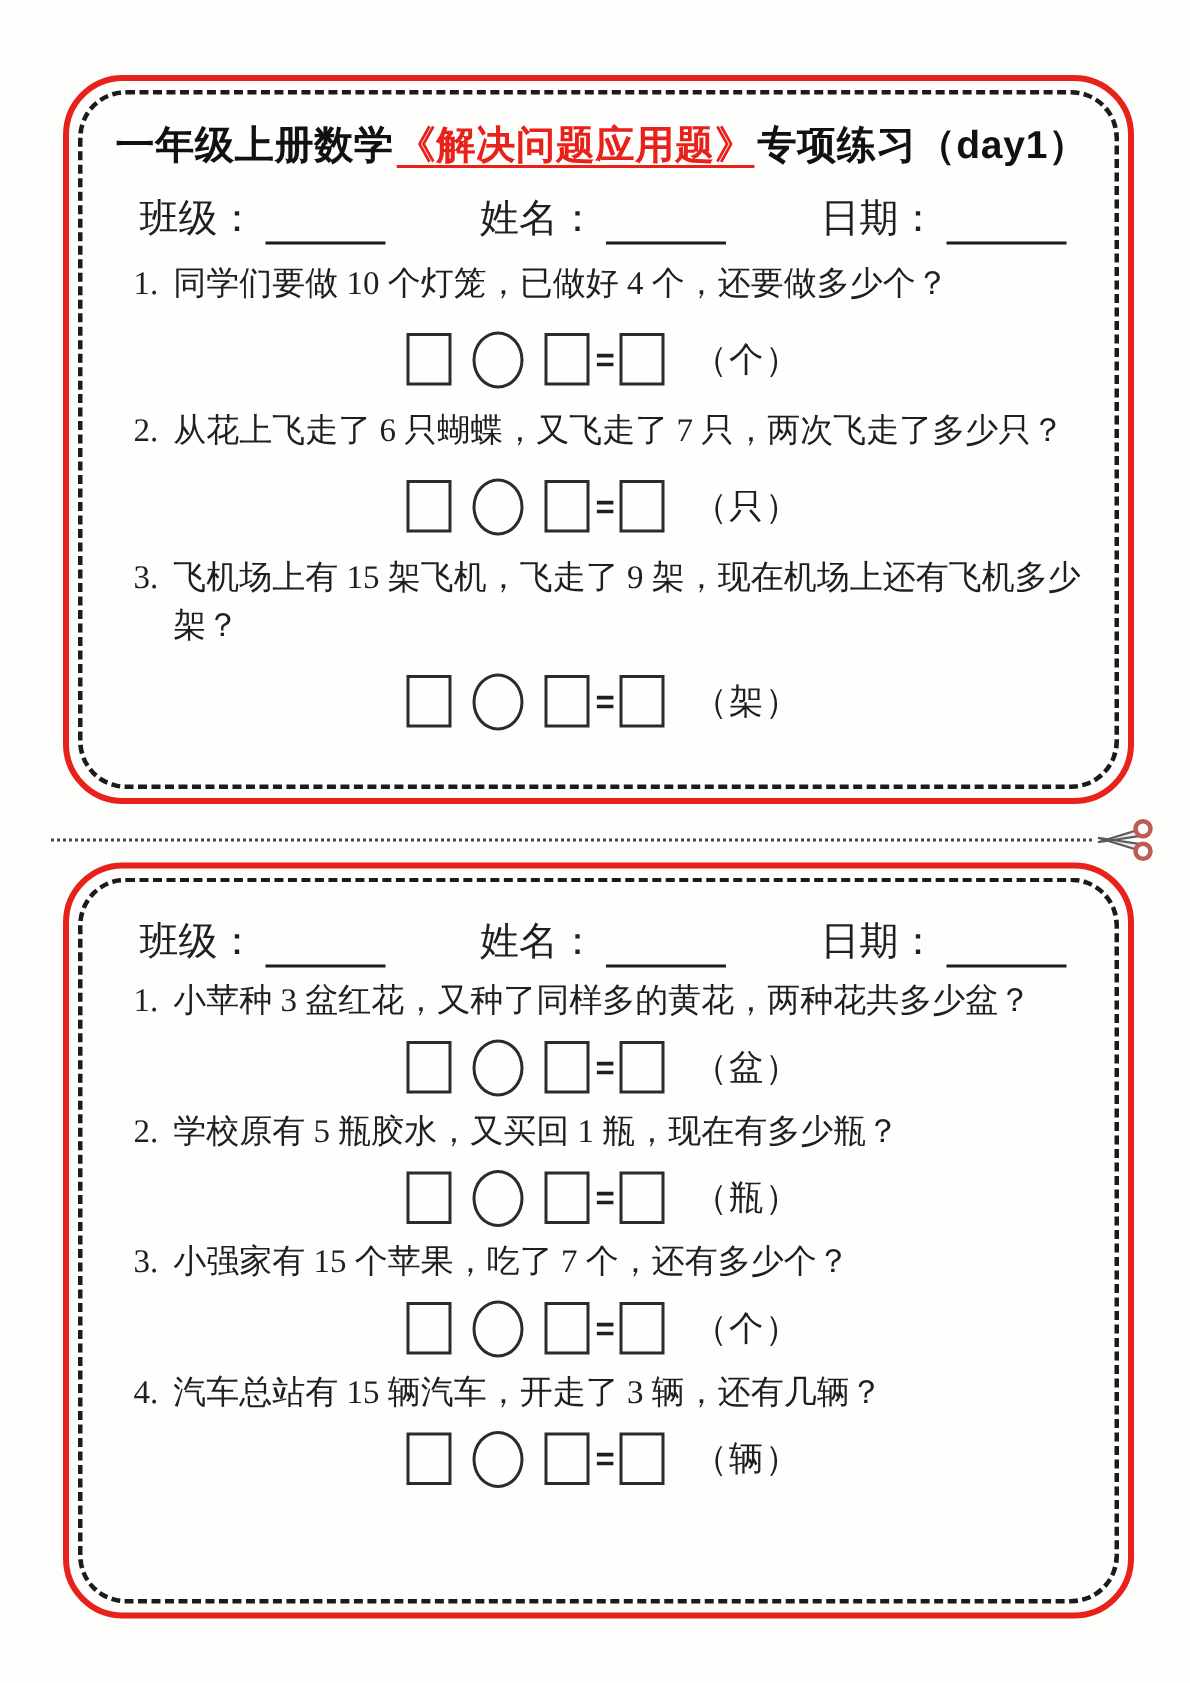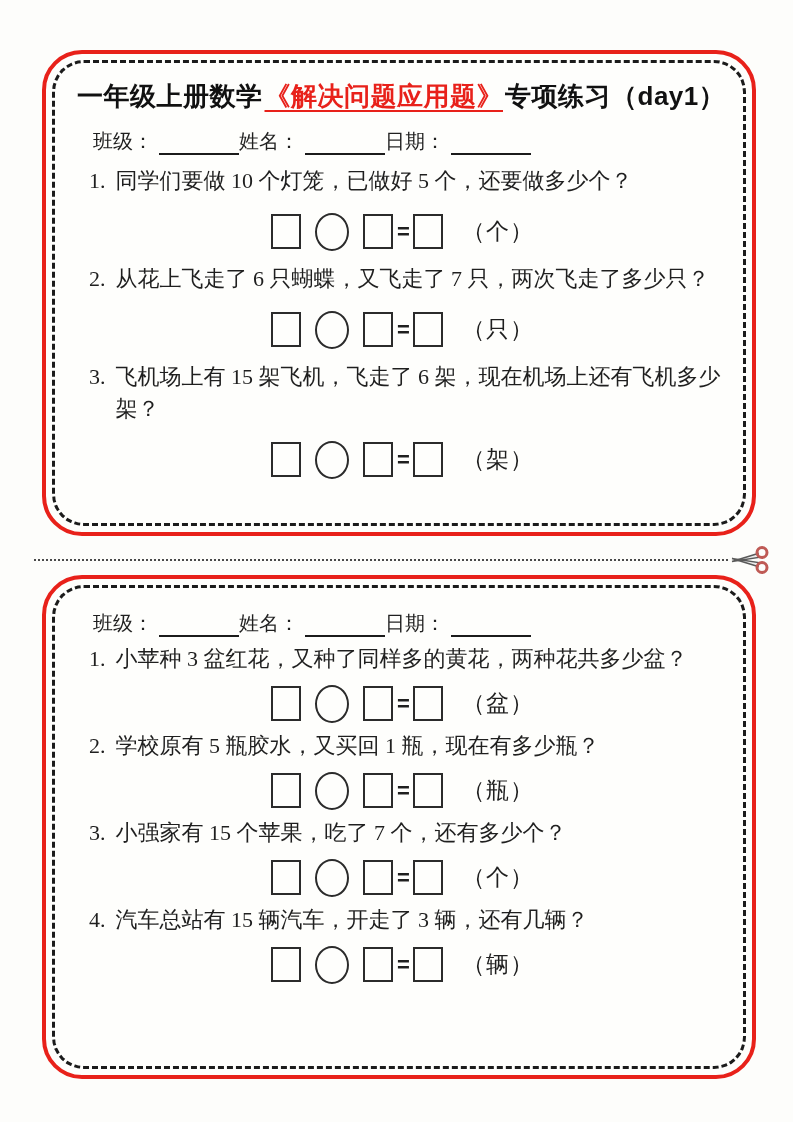--- a/index.html
+++ b/index.html
@@ -46,23 +46,24 @@
   }
   .title .hl {
     color: #e8211a;
     text-decoration: underline;
     text-decoration-thickness: 2px;
     text-underline-offset: 5px;
     margin: 0 2px;
   }
   .meta {
     display: flex;
+    justify-content: space-between;
     align-items: flex-end;
     margin: 14px 10px 4px 16px;
-    font-size: 20px;
+    font-size: 26px;
   }
   .card2 .meta { margin-top: 10px; }
   .meta-item { display: inline-flex; align-items: flex-end; }
   .blank {
     display: inline-block;
     width: 80px;
     height: 24px;
     border-bottom: 2px solid #1b1b1b;
     margin-left: 6px;
   }
@@ -141,21 +142,21 @@
           </span>
         <span class="meta-item">
             <span>日期：</span>
             <span class="blank"></span>
           </span>
       </div>
 
       <div class="question">
         <div class="q-line">
           <span class="q-num">1.</span>
-          <span class="q-text">同学们要做 10 个灯笼，已做好 5 个，还要做多少个？</span>
+          <span class="q-text">同学们要做 10 个灯笼，已做好 4 个，还要做多少个？</span>
         </div>
         <div class="equation">
           <span class="shape-box"></span>
           <span class="shape-circle"></span>
           <span class="shape-box"></span>
           <span class="eq">=</span>
           <span class="shape-box"></span>
           <span class="unit">（个）</span>
         </div>
       </div>
@@ -171,21 +172,21 @@
           <span class="shape-box"></span>
           <span class="eq">=</span>
           <span class="shape-box"></span>
           <span class="unit">（只）</span>
         </div>
       </div>
 
       <div class="question">
         <div class="q-line">
           <span class="q-num">3.</span>
-          <span class="q-text">飞机场上有 15 架飞机，飞走了 6 架，现在机场上还有飞机多少架？</span>
+          <span class="q-text">飞机场上有 15 架飞机，飞走了 9 架，现在机场上还有飞机多少架？</span>
         </div>
         <div class="equation">
           <span class="shape-box"></span>
           <span class="shape-circle"></span>
           <span class="shape-box"></span>
           <span class="eq">=</span>
           <span class="shape-box"></span>
           <span class="unit">（架）</span>
         </div>
       </div>

